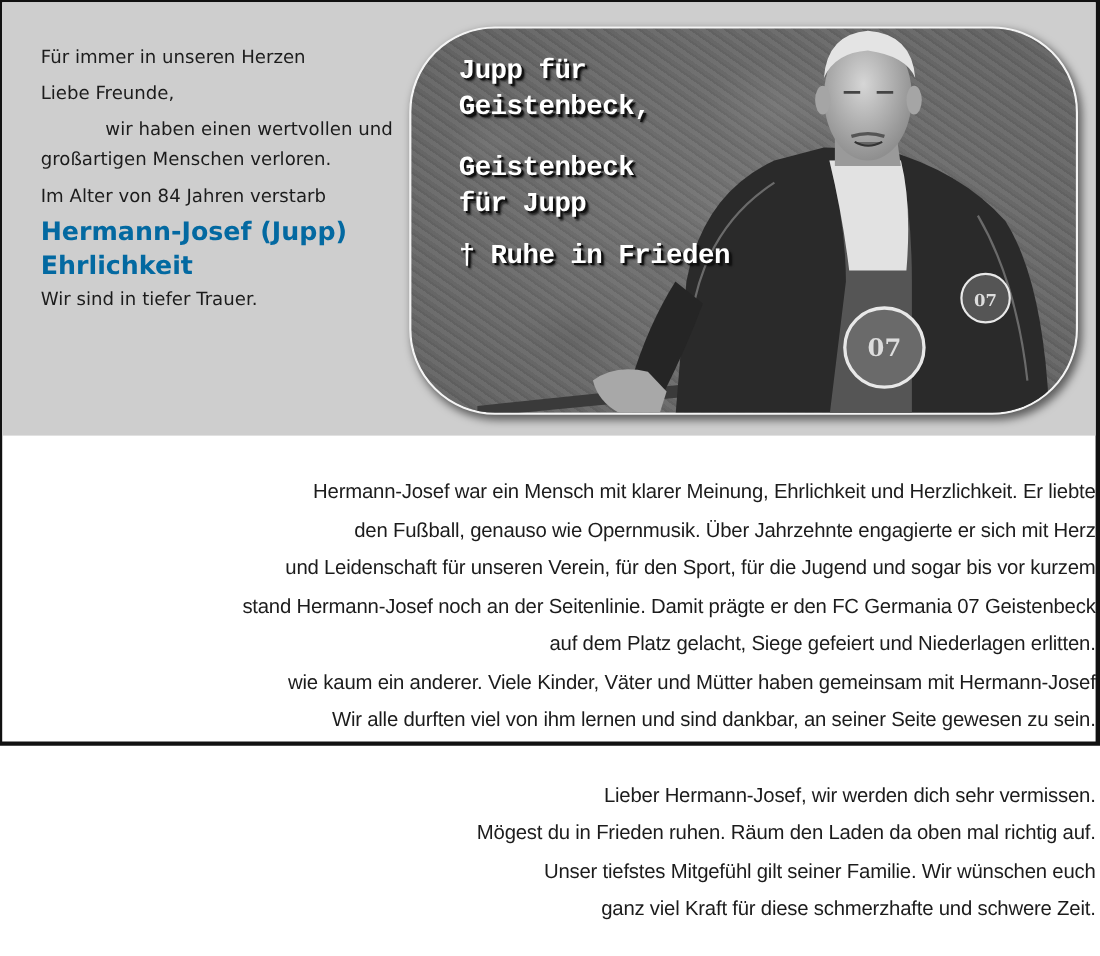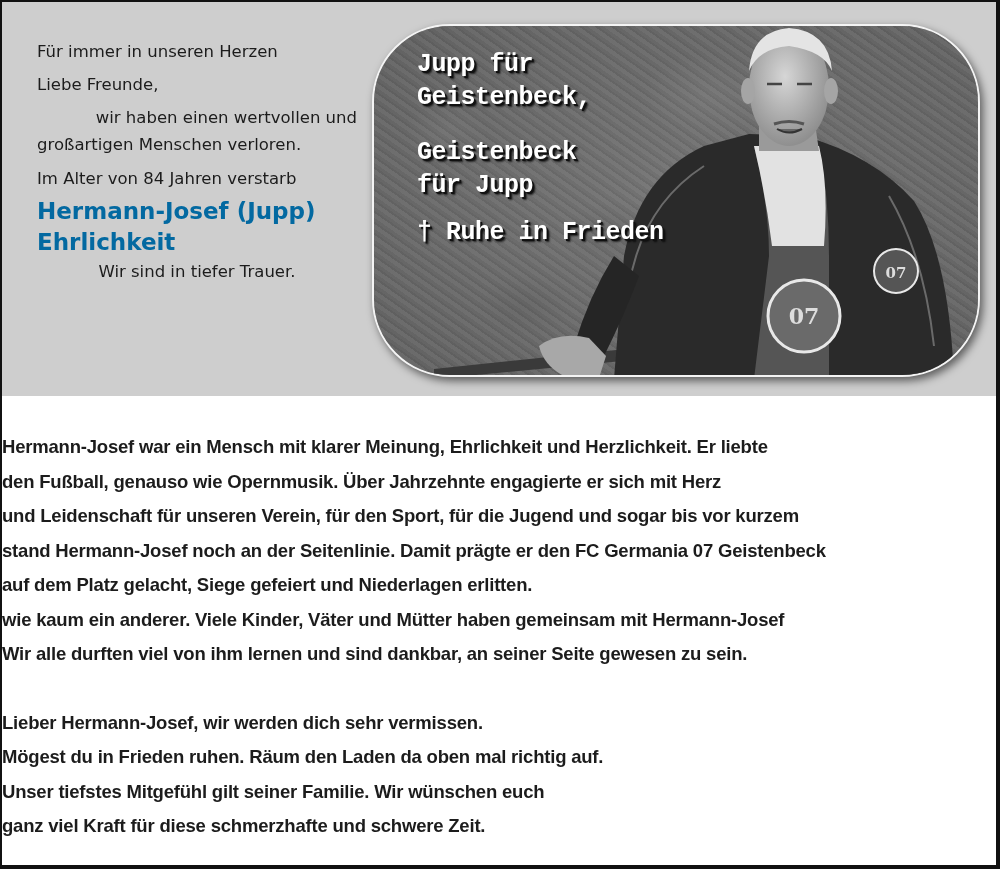--- a/index.html
+++ b/index.html
@@ -1,20 +1,20 @@
 <!DOCTYPE html>
 <html><head>
 <meta charset="utf-8">
 <style>
   * { box-sizing: border-box; margin: 0; padding: 0; }
   html, body { width: 1000px; height: 869px; background: #ffffff; overflow: hidden; }
   body { font-family: "DejaVu Sans", sans-serif; color: #1a1a1a; }
 
   .ad {
-    position: absolute; left: 0; top: 0; width: 1000px; height: 869px;
+    position: absolute; left: 0; top: 0; width: 1000px; height: 678px;
     border-left: 2px solid #111; border-top: 2px solid #111;
     border-right: 4px solid #111; border-bottom: 4px solid #111;
     background: #fff;
   }
 
   .top-band {
     position: absolute; left: 0; top: 0; width: 100%; height: 394px;
     background: #cecece;
   }
 
@@ -22,21 +22,21 @@
     position: absolute; left: 35px; top: 40px; width: 320px;
     font-size: 16.5px; line-height: 1.2; color: #1c1c1c;
   }
   .intro .line { display: block; }
   .intro .l1 { margin-bottom: 13px; }
   .intro .l2 { margin-bottom: 13px; }
   .intro .l3 { margin-bottom: 8px; text-align: right; }
   .intro .l4 { margin-bottom: 14px; }
   .intro .l5 { margin-bottom: 7px; }
   .intro .name { font-weight: bold; font-size: 23px; line-height: 1.35; color: #0369a1; }
-  .intro .l8 { margin-top: 4px; text-align: center; }
+  .intro .l8 { margin-top: 4px; }
 
   .photo-wrap {
     position: absolute; left: 370px; top: 22px; width: 608px; height: 353px;
     border-radius: 78px;
     border: 2px solid #f4f4f4;
     box-shadow: 3px 4px 8px rgba(0,0,0,0.55);
     overflow: hidden;
     background:
       radial-gradient(ellipse 60px 40px at 12% 30%, rgba(255,255,255,0.10), transparent 70%),
       radial-gradient(ellipse 80px 50px at 40% 60%, rgba(0,0,0,0.15), transparent 70%),
@@ -52,25 +52,24 @@
     font-family: Liberation Mono, monospace; font-weight: bold;
     font-size: 25px; line-height: 1.32; color: #ffffff;
     letter-spacing: -0.5px;
     text-shadow: 2px 2px 0 #111, 3px 3px 2px rgba(0,0,0,0.7);
   }
   .photo-text .gap { margin-top: 22px; }
   .photo-text .gap2 { margin-top: 14px; }
 
   .body-text {
     position: absolute; left: 0; top: 428px; width: 100%;
-    text-align: left;
+    text-align: right;
     font-family: "Liberation Sans", sans-serif;
     font-size: 18.5px; line-height: 34.5px; color: #1c1c1c;
     letter-spacing: -0.2px;
-    font-weight: bold;
   }
   .body-text .para2 { margin-top: 34px; }
   .body-text .ln { display: block; white-space: nowrap; }
 </style>
 </head>
 <body>
 
 <div class="ad">
 
   <div class="top-band">

